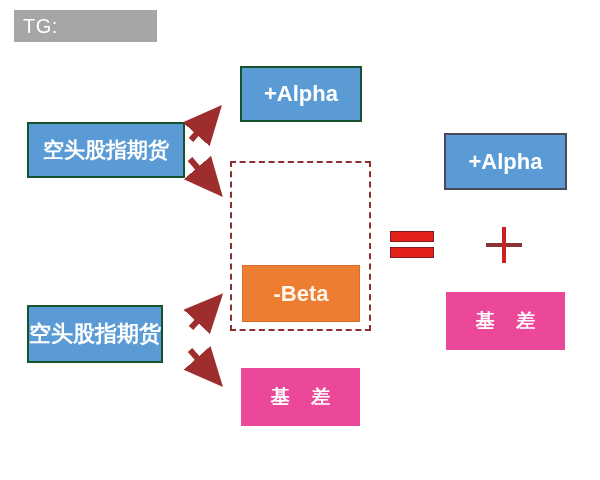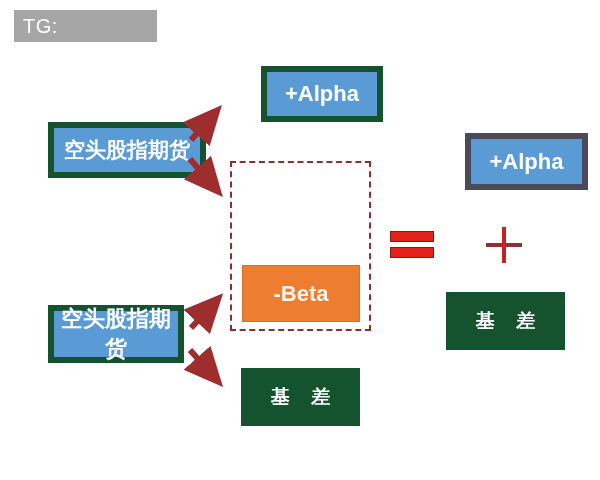--- a/index.html
+++ b/index.html
@@ -9,23 +9,23 @@
   }
   .badge{
     position:absolute;left:14px;top:10px;width:134px;height:32px;
     background:#a6a6a6;color:#ffffff;font-size:20px;line-height:32px;
     padding-left:9px;box-sizing:content-box;letter-spacing:0.5px;
   }
   .node{
     position:absolute;display:flex;align-items:center;justify-content:center;
     color:#ffffff;font-weight:bold;text-align:center;box-sizing:border-box;
   }
-  .blue{background:#5b9bd5;border:6px solid #14532d;margin-left:21px;}
+  .blue{background:#5b9bd5;border:2px solid #14532d;}
   .orange{background:#ed7d31;border:1px solid #d96f24;color:#fdf6ec;}
-  .yellow{background:#14532d;}
+  .yellow{background:#ec4899;}
   #node-long{left:27px;top:122px;width:158px;height:56px;font-size:21px;}
   #node-short{left:27px;top:305px;width:136px;height:58px;font-size:22px;}
   #node-alpha-mid{left:240px;top:66px;width:122px;height:56px;font-size:22px;}
   .dashed-group{
     position:absolute;left:230px;top:161px;width:141px;height:170px;
     border:2px dashed #8c2f2f;box-sizing:border-box;background:transparent;
   }
   #node-beta-plus{left:242px;top:169px;width:118px;height:55px;font-size:22px;}
   #node-beta-minus{left:242px;top:265px;width:118px;height:57px;font-size:22px;text-align:center;}
   #node-jicha-mid{left:241px;top:368px;width:119px;height:58px;font-size:19px;letter-spacing:8px;text-indent:8px;}

